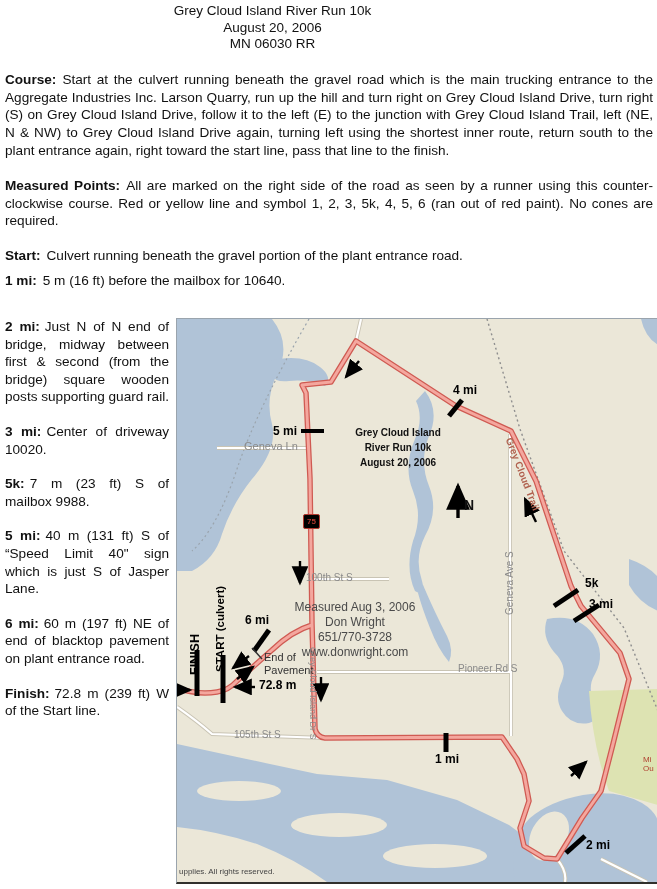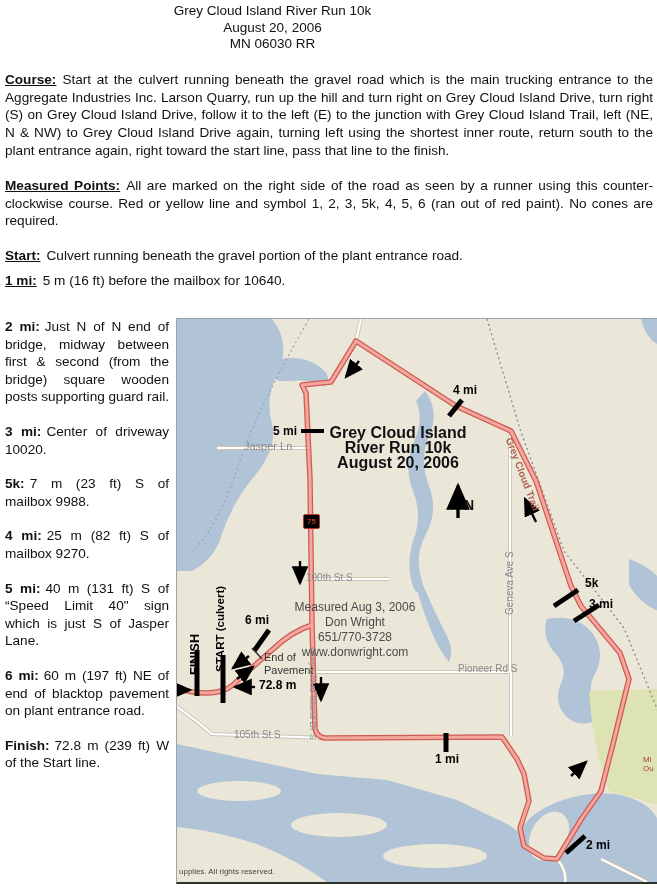--- a/index.html
+++ b/index.html
@@ -1,19 +1,19 @@
 <!DOCTYPE html>
 <html><head>
 <meta charset="utf-8">
 <style>
   html,body{margin:0;padding:0;background:#fff;}
   body{width:657px;height:889px;position:relative;font-family:"Liberation Sans",sans-serif;color:#111;overflow:hidden;}
   .hdr{position:absolute;top:3px;left:0;width:545px;text-align:center;font-size:13.5px;line-height:16.5px;}
   .para{position:absolute;left:5px;width:648px;font-size:13.6px;line-height:17.7px;text-align:justify;}
-  .para b{margin-right:6px;text-decoration:underline;}
+  .para b{margin-right:6px;}
   .sidebar{position:absolute;left:5px;top:318px;width:164px;font-size:13.6px;line-height:17.6px;text-align:justify;}
   .sidebar p{margin:0 0 17px 0;}
   .sidebar b{margin-right:5px;}
   #map{position:absolute;left:176px;top:318px;width:481px;height:563px;background:#ebe7d8;border:1px solid #9aa4ad;border-bottom:2px solid #30302c;overflow:hidden;}
   #map svg{position:absolute;left:0;top:0;}
   .ml{position:absolute;white-space:nowrap;pointer-events:none;font-family:"Liberation Sans",sans-serif;}
   .mk{font-weight:bold;font-size:12px;color:#000;}
   .road{font-size:10px;color:#8a8a8a;}
   .rot90{transform:rotate(90deg);transform-origin:0 0;}
   .rotm90{transform:rotate(-90deg);transform-origin:0 0;}
@@ -43,21 +43,20 @@
 </div>
 
 <div class="para" style="top:272px;">
   <b>1 mi:</b><span>5 m (16 ft) before the mailbox for 10640.</span>
 </div>
 
 <div class="sidebar">
   <p><b>2 mi:</b><span>Just N of N end of bridge, midway between first &amp; second (from the bridge) square wooden posts supporting guard rail.</span></p>
   <p><b>3 mi:</b><span>Center of driveway 10020.</span></p>
   <p><b>5k:</b><span>7 m (23 ft) S of mailbox 9988.</span></p>
-  <p><b>4 mi:</b><span>25 m (82 ft) S of mailbox 9270.</span></p>
   <p><b>5 mi:</b><span>40 m (131 ft) S of “Speed Limit 40" sign which is just S of Jasper Lane.</span></p>
   <p><b>6 mi:</b><span>60 m (197 ft) NE of end of blacktop pavement on plant entrance road.</span></p>
   <p><b>Finish:</b><span>72.8 m (239 ft) W of the Start line.</span></p>
 </div>
 
 <div id="map">
   <svg width="481" height="563" viewBox="0 0 481 563">
     <defs>
       <marker id="ah" markerWidth="9" markerHeight="8" refX="7" refY="3.5" orient="auto">
         <path d="M0,0 L8,3.5 L0,7 Z" fill="#000"></path>
@@ -141,21 +140,21 @@
       <path d="M60,360 L76,348" marker-end="url(#ah)"></path>
       <path d="M72,337 L56,349" marker-end="url(#ah)"></path>
       <path d="M78,368 L58,368" marker-end="url(#ah)"></path>
     </g>
 
     <path d="M281,199 L281,167" stroke="#000" stroke-width="3.4" fill="none" marker-end="url(#ah)"></path>
 
     <path d="M85,340 L75,329" stroke="#333" stroke-width="1.5" fill="none"></path>
   </svg>
 
-  <div class="ml center" style="left:150px;top:106px;width:142px;font-weight:bold;font-size:16px;line-height:15px;">
+  <div class="ml center" style="left:150px;top:106px;width:142px;font-weight:bold;font-size:10px;line-height:15px;">
     <div>Grey Cloud Island</div>
     <div>River Run 10k</div>
     <div>August 20, 2006</div>
   </div>
 
   <div class="ml center" style="left:102px;top:281px;width:152px;font-size:12px;line-height:15px;color:#4a4a4a;">
     <div>Measured Aug 3, 2006</div>
     <div>Don Wright</div>
     <div>651/770-3728</div>
     <div>www.donwright.com</div>
@@ -171,21 +170,21 @@
 
   <div class="ml mk rotm90" style="left:11px;top:356px;font-size:12.5px;">FINISH</div>
   <div class="ml mk rotm90" style="left:37px;top:353px;font-size:11.5px;">START (culvert)</div>
   <div class="ml mk" style="left:82px;top:359px;">72.8 m</div>
 
   <div class="ml" style="left:87px;top:332px;font-size:11px;line-height:12.5px;color:#333;">
     <div>End of</div>
     <div>Pavement</div>
   </div>
 
-  <div class="ml road" style="left:67px;top:121px;font-size:11px;">Jasper Ln</div>
+  <div class="ml road" style="left:67px;top:121px;font-size:11px;">Geneva Ln</div>
   <div class="ml road" style="left:129px;top:253px;">100th St S</div>
   <div class="ml road" style="left:57px;top:410px;">105th St S</div>
   <div class="ml road" style="left:281px;top:344px;">Pioneer Rd S</div>
   <div class="ml road rotm90" style="left:327px;top:296px;">Geneva Ave S</div>
   <div class="ml rot90" style="left:141px;top:328px;font-size:9px;color:#8a8a8a;">Grey Cloud Island Dr S</div>
   <div class="ml" style="left:337px;top:117px;font-size:10px;font-weight:bold;color:#b0614e;transform:rotate(69deg);transform-origin:0 0;">Grey Cloud Trail</div>
 
   <div class="shield" style="left:126px;top:195px;">75</div>
 
   <div class="ml" style="left:287px;top:178px;font-weight:bold;font-size:14px;">N</div>

